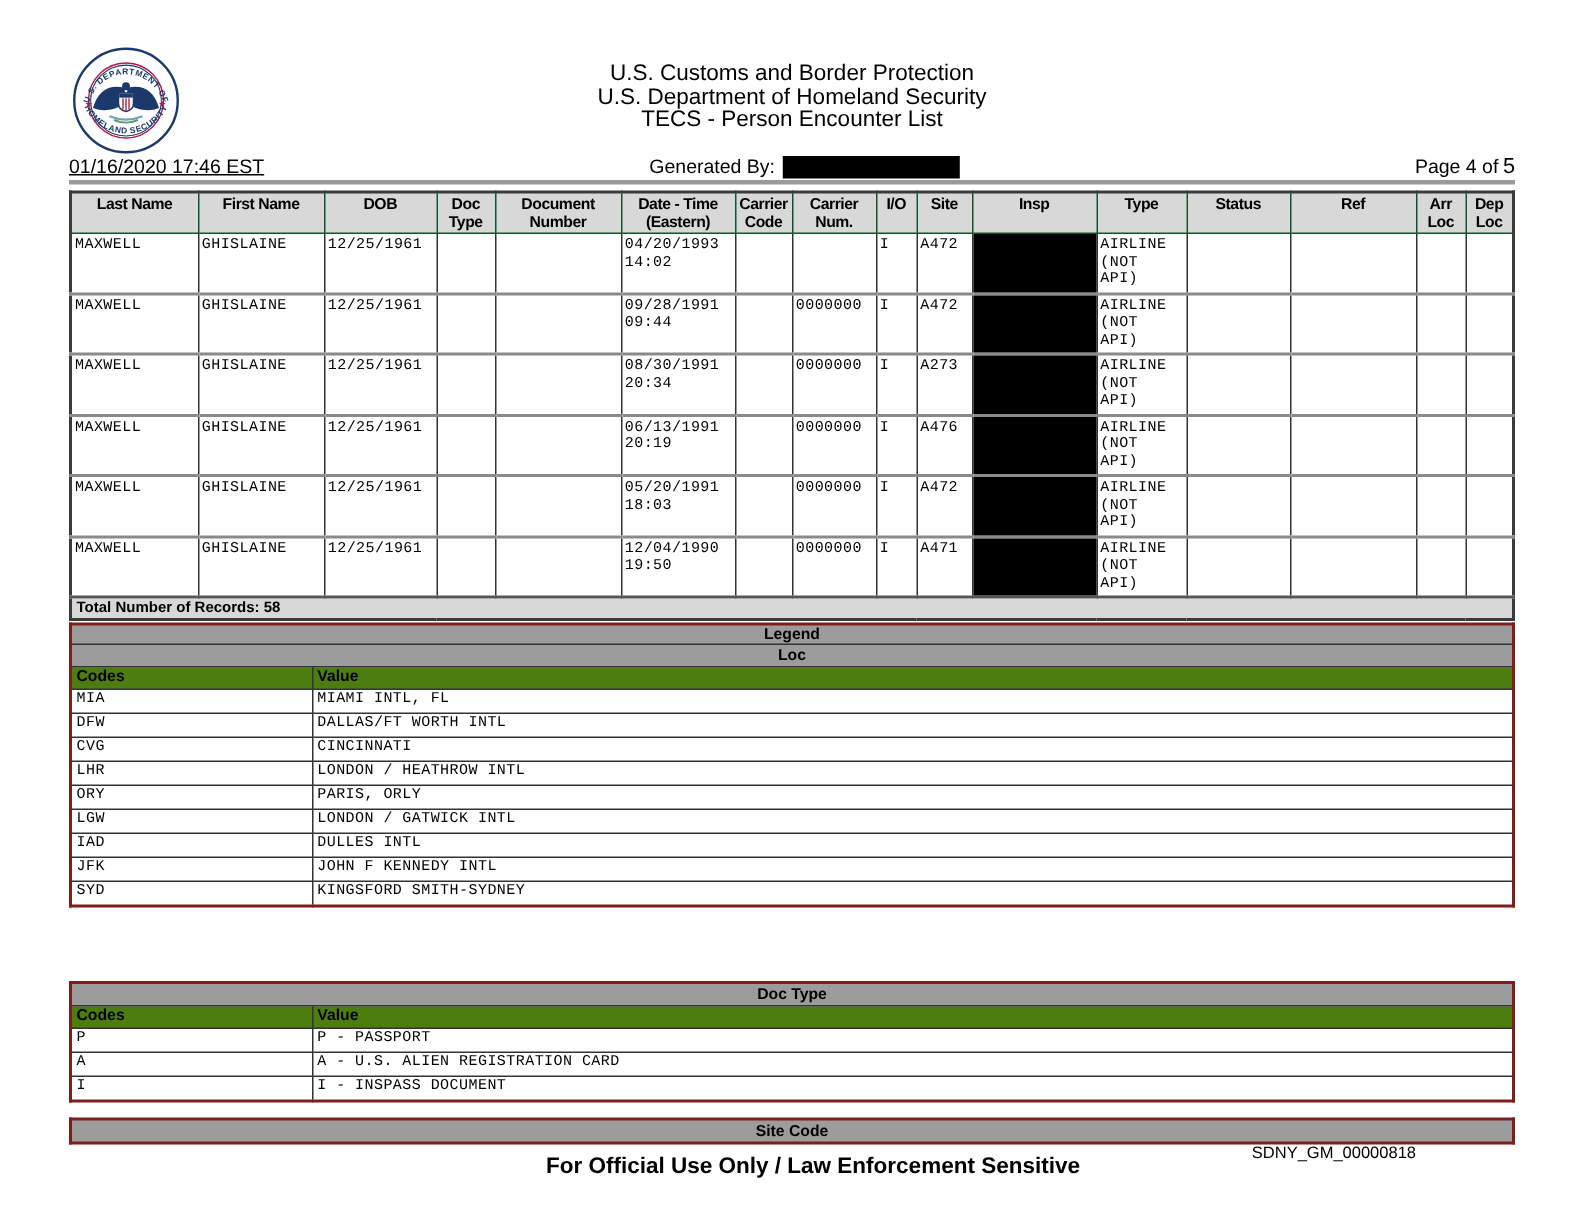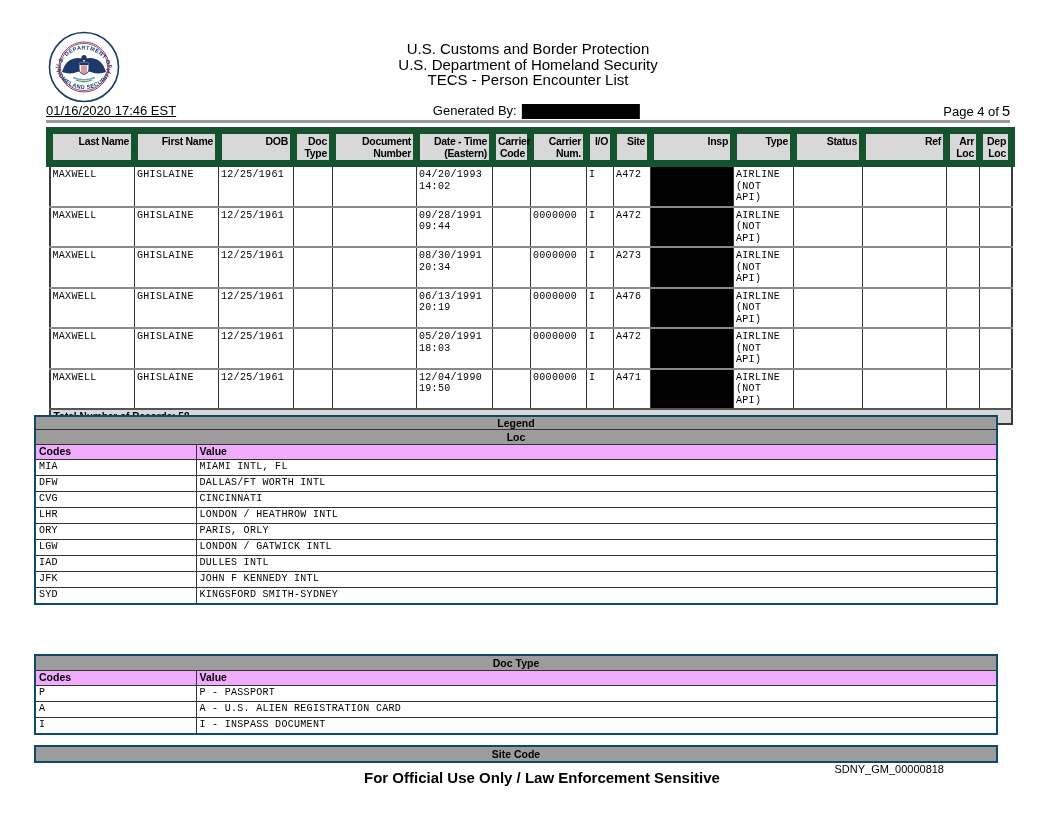--- a/index.html
+++ b/index.html
@@ -16,40 +16,40 @@
   .meta-generated { position: absolute; left: 50%; transform: translateX(-46%); top: 0; white-space: nowrap; }
   .redact-inline { display: inline-block; width: 118px; height: 15px; background: #000; vertical-align: middle; margin-left: 5px; }
   .meta-page { position: absolute; right: 0; top: 0; }
   .page-total { font-size: 14.5px; margin-left: 3px; }
   .header-rule { position: absolute; top: 120px; left: 46px; width: 964px; height: 3px; background: #9a9a9a; }
 
   
   table { border-collapse: collapse; table-layout: fixed; }
   .enc-table { position: absolute; top: 127px; left: 46px; width: 962px; border: 2px solid #3a3a3a; }
   .enc-table th { background: #d8d8d8; font-size: 10.5px; letter-spacing: -0.3px; font-weight: bold;
-                  text-align: right; vertical-align: top; padding: 1px 2px; border: 7px solid #14532d;
+                  text-align: center; vertical-align: top; padding: 1px 2px; border: 1px solid #14532d;
                   line-height: 12px; height: 26px; }
   .enc-table td { font-family: "Liberation Mono", monospace; font-size: 10px; letter-spacing: 0.3px;
                   vertical-align: top; padding: 2px 2px; border-left: 1px solid #333; border-right: 1px solid #333;
                   line-height: 11.5px; height: 35px; overflow: hidden; }
   .enc-table tbody tr + tr td { border-top: 2px solid #8a8a8a; }
   .enc-table tbody tr:first-child td { border-top: 1px solid #333; }
   .insp-cell { position: relative; }
   .redaction { position: absolute; top: -2px; bottom: -2px; left: -1px; right: -4px; background: #000; z-index: 3; }
   .total-row td { background: #d8d8d8; font-family: "Liberation Sans", sans-serif; font-size: 10px;
                   font-weight: bold; letter-spacing: 0; height: 14px; padding: 1px 3px; line-height: 11px;
                   border-top: 2px solid #555; }
 
   
-  .legend-table { position: absolute; left: 34px; width: 962px; border: 2px solid #0c4a6e; }
+  .legend-table { position: absolute; left: 46px; width: 962px; border: 2px solid #7f1d1d; }
   .legend-table th, .legend-table td { border: 1px solid #333; }
   .band { background: #9c9c9c; text-align: center; font-size: 10.5px; font-weight: bold;
           height: 13px; line-height: 12px; padding: 0; }
   .band.tall { height: 15px; line-height: 14px; }
-  .codes-header th { background: #f0abfc; font-size: 10.5px; font-weight: bold; text-align: left;
+  .codes-header th { background: #4d7c0f; font-size: 10.5px; font-weight: bold; text-align: left;
                      padding: 0 3px 1px; height: 15px; line-height: 13px; }
   .legend-table td { font-family: "Liberation Mono", monospace; font-size: 10px; letter-spacing: 0.3px;
                      padding: 1px 3px 2px; height: 16px; line-height: 12px; }
   .t-loc { top: 415px; }
   .t-doctype { top: 654px; }
   .t-sitecode { top: 745px; }
 
   
   .bates { position: absolute; top: 763px; right: 112px; font-size: 11px; }
   .classification { position: absolute; top: 769px; left: 0; right: 0; text-align: center;

